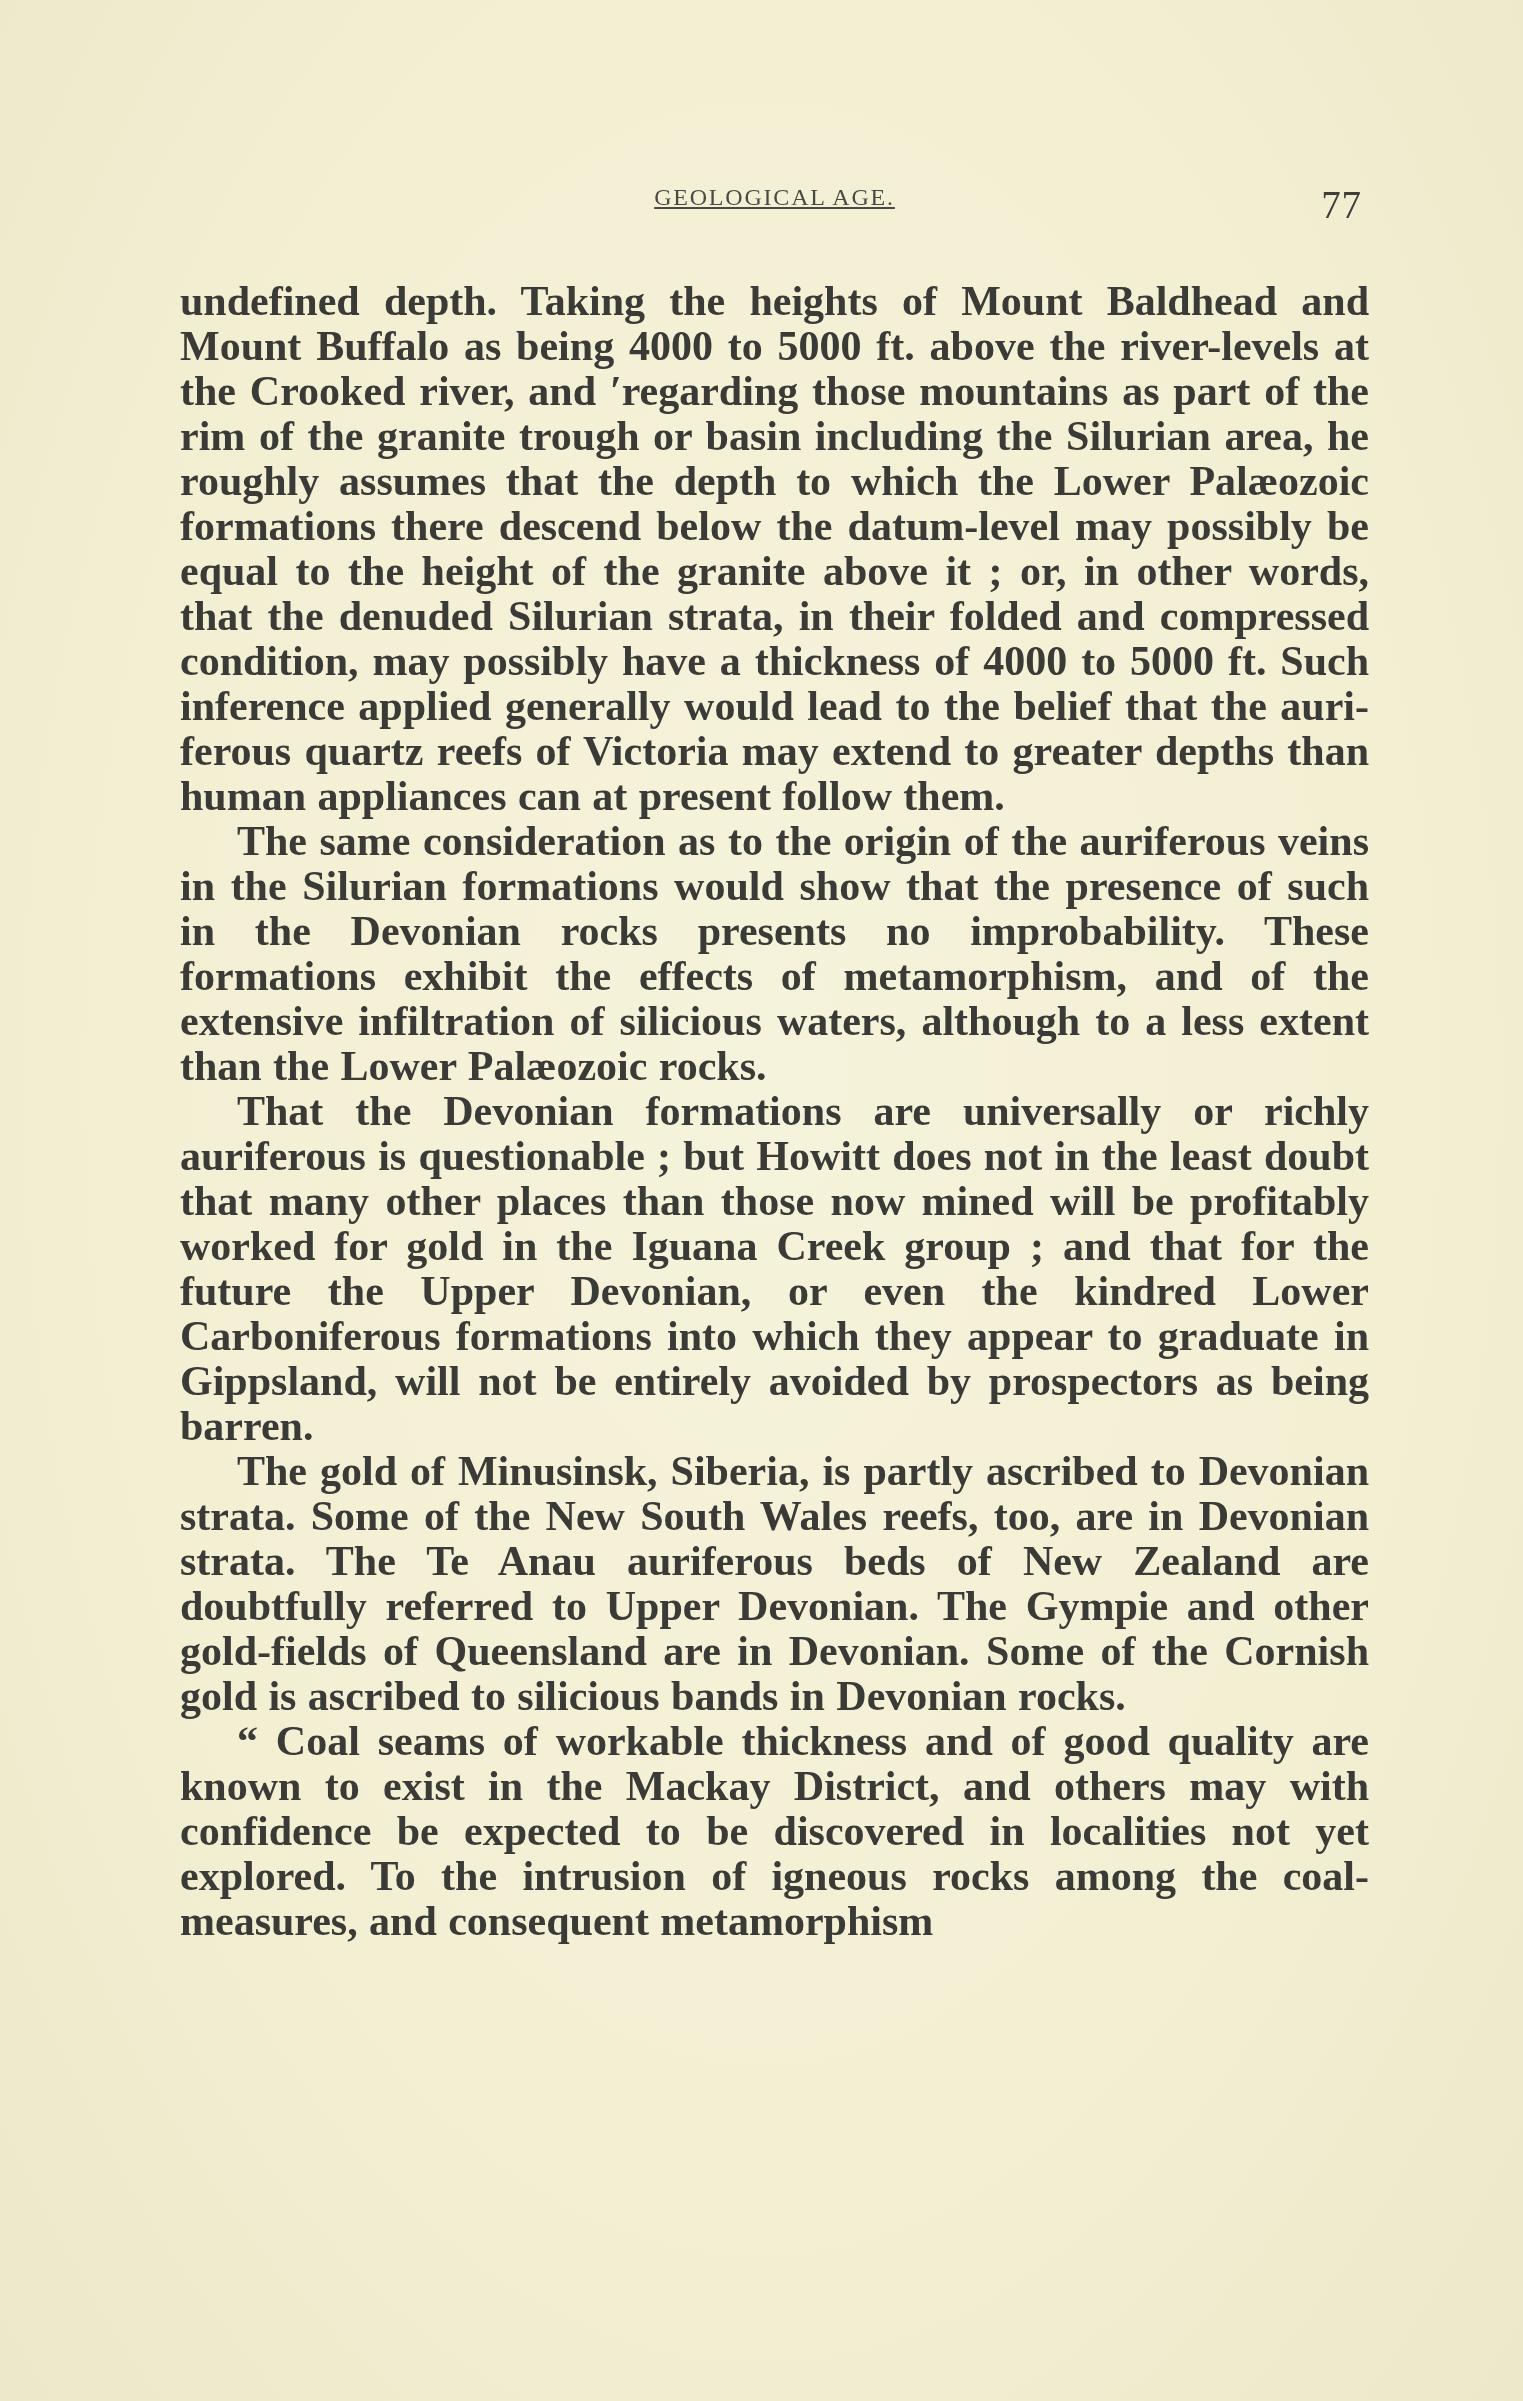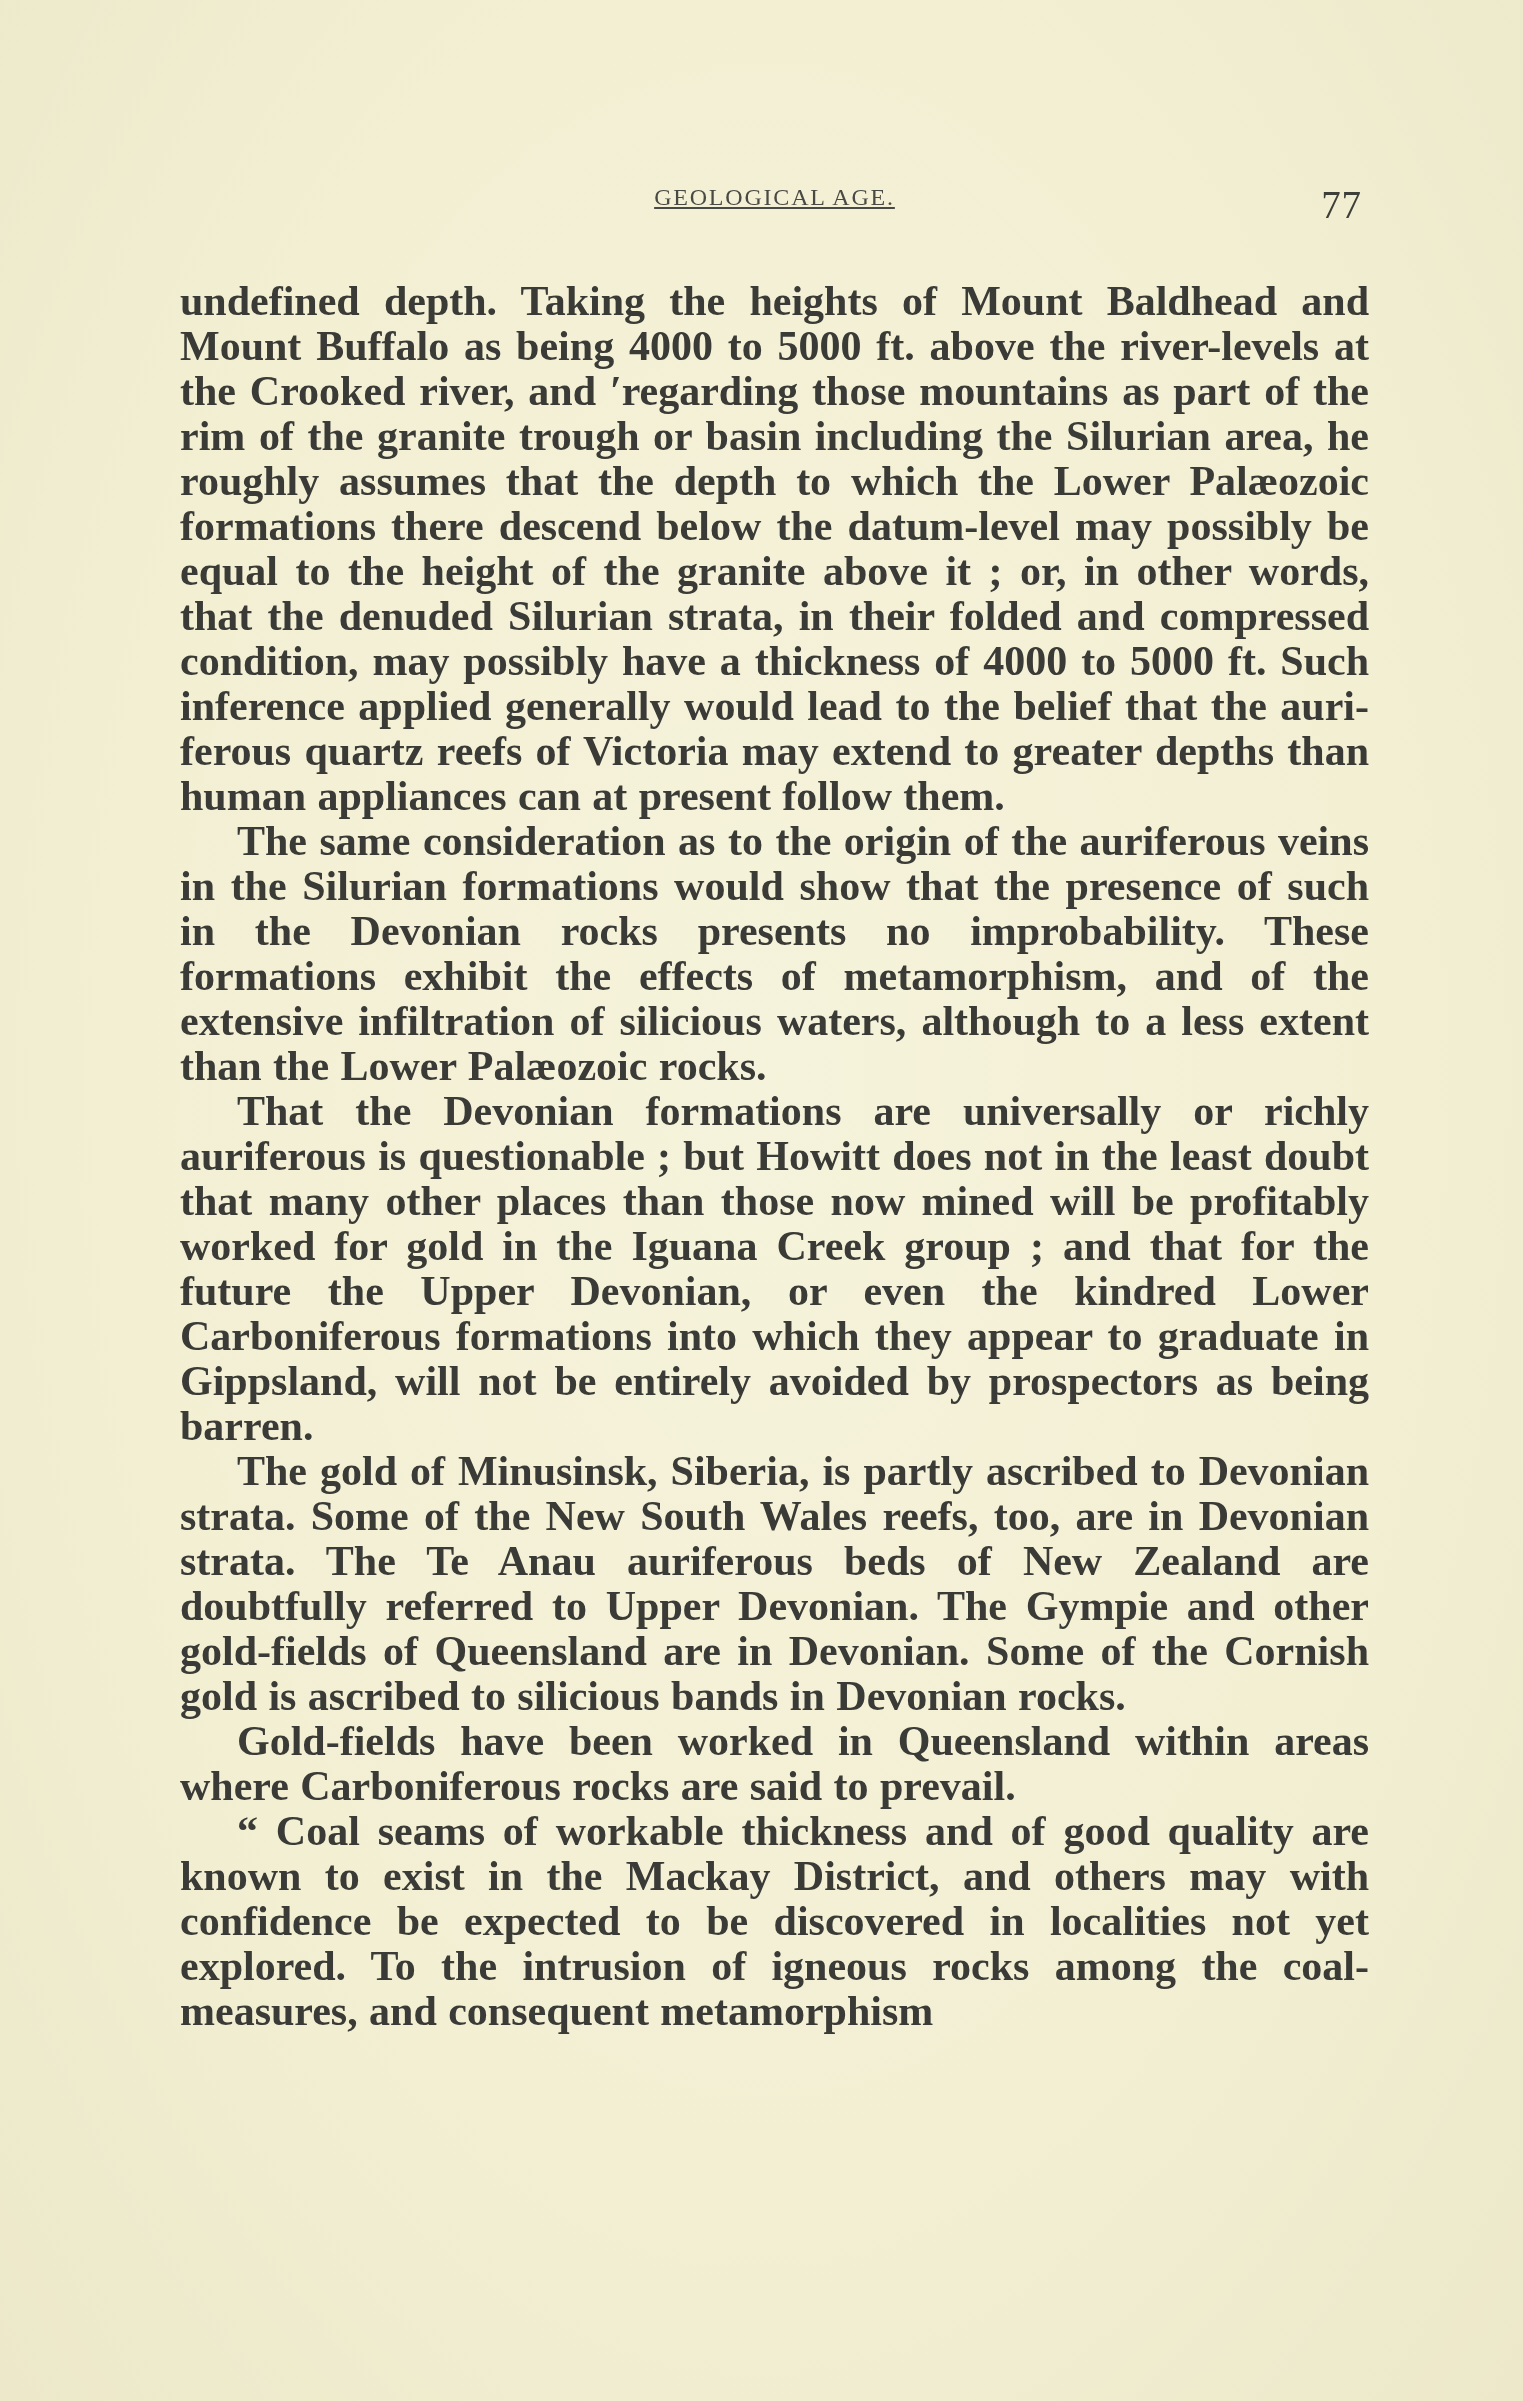--- a/index.html
+++ b/index.html
@@ -82,20 +82,17 @@
     <p class="indent">
       <span>The same consideration as to the origin of the auriferous veins in the Silurian formations would show that the presence of such in the Devonian rocks presents no improbability.  These formations exhibit the effects of metamorphism, and of the extensive infiltration of silicious waters, although to a less extent than the Lower Palæozoic rocks.</span>
     </p>
     <p class="indent">
       <span>That the Devonian formations are universally or richly auriferous is questionable ; but Howitt does not in the least doubt that many other places than those now mined will be profitably worked for gold in the Iguana Creek group ; and that for the future the Upper Devonian, or even the kindred Lower Carboniferous formations into which they appear to graduate in Gippsland, will not be entirely avoided by prospectors as being barren.</span>
     </p>
     <p class="indent">
       <span>The gold of Minusinsk, Siberia, is partly ascribed to Devonian strata. Some of the New South Wales reefs, too, are in Devonian strata.  The Te Anau auriferous beds of New Zealand are doubtfully referred to Upper Devonian.  The Gympie and other gold-fields of Queensland are in Devonian.  Some of the Cornish gold is ascribed to silicious bands in Devonian rocks.</span>
     </p>
     <p class="indent">
-      <span>Gold-fields have been worked in Queensland within areas where Carboniferous rocks are said to prevail.</span>
-    </p>
-    <p class="indent">
       <span>“ Coal seams of workable thickness and of good quality are known to exist in the Mackay District, and others may with confidence be expected to be discovered in localities not yet explored.  To the intrusion of igneous rocks among the coal-measures, and consequent metamorphism</span>
     </p>
   </div>
 </div>
 
 
 </body></html>

